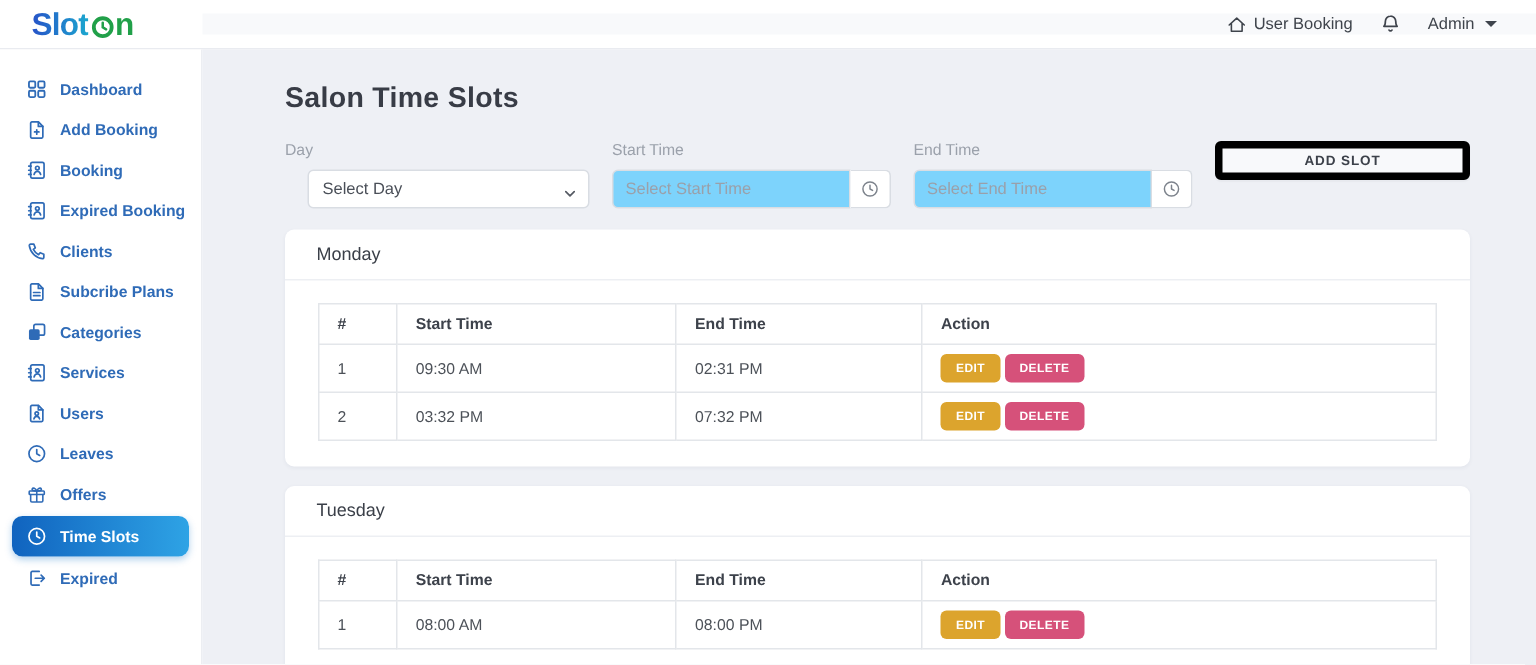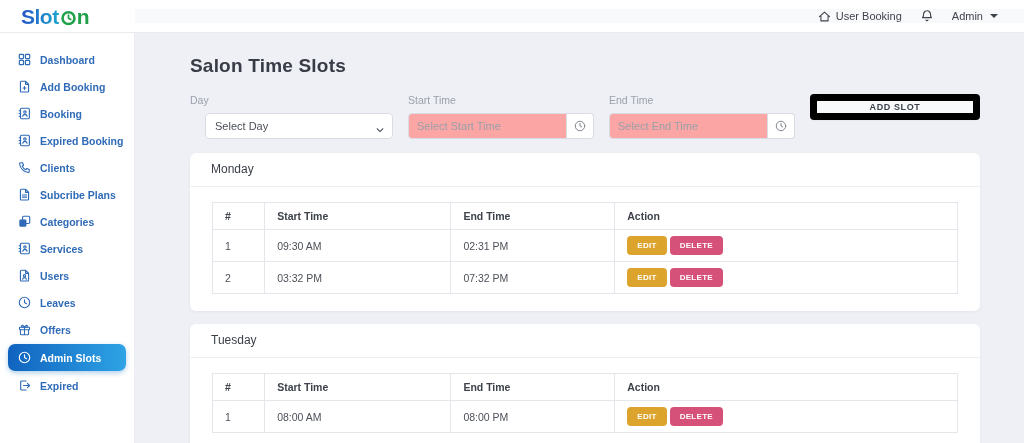--- a/index.html
+++ b/index.html
@@ -29,24 +29,24 @@
   .page-title { font-size:19px; font-weight:bold; color:#383c46; margin:9px 0 17px; letter-spacing:.2px; }
 
   
   .form-row { display:flex; gap:15px; margin-bottom:14px; }
   .fgroup { display:flex; flex-direction:column; }
   .flabel { font-size:10.5px; color:#9ba1ab; margin-bottom:7px; }
   .select-wrap { position:relative; width:188px;margin-left:15px; }
   .select-wrap select { width:100%; height:26px; border:1px solid #d9dde3; border-radius:4px; background:#fff; font-size:11px; color:#4a4f58; padding:0 22px 0 9px; appearance:none; -webkit-appearance:none; font-family:"Liberation Sans",sans-serif; }
   .select-wrap .chev { position:absolute; right:8px; top:8px; pointer-events:none; }
   .tgroup { display:flex; width:186px; }
-  .tgroup input { flex:1; min-width:0; height:26px; border:1px solid #d9dde3; border-radius:4px 0 0 4px; font-size:11px; color:#4a4f58; padding:0 8px; background:#fca5a5; font-family:"Liberation Sans",sans-serif; }
+  .tgroup input { flex:1; min-width:0; height:26px; border:1px solid #d9dde3; border-radius:4px 0 0 4px; font-size:11px; color:#4a4f58; padding:0 8px; background:#7dd3fc; font-family:"Liberation Sans",sans-serif; }
   .tgroup input::placeholder { color:#9aa0aa; }
   .clock-btn { width:27px; height:26px; border:1px solid #d9dde3; border-left:none; border-radius:0 4px 4px 0; background:#fff; display:flex; align-items:center; justify-content:center; cursor:pointer; }
-  .add-slot { flex:1; height:26px; background:#f8f9fb; border:7px solid #000000; border-radius:4px; font-size:9px; font-weight:bold; letter-spacing:.6px; color:#3c414a; display:flex; align-items:center; justify-content:center; cursor:pointer; box-shadow:0 1px 1px rgba(0,0,0,.03); }
+  .add-slot { flex:1; height:26px; background:#f8f9fb; border:5px solid #000000; border-radius:4px; font-size:9px; font-weight:bold; letter-spacing:.6px; color:#3c414a; display:flex; align-items:center; justify-content:center; cursor:pointer; box-shadow:0 1px 1px rgba(0,0,0,.03); }
 
   
   .day-card { background:#fff; border-radius:6px; margin-bottom:13px; box-shadow:0 1px 3px rgba(40,50,80,.06); overflow:hidden; }
   .card-head { padding:9px 21px 10px; font-size:12px; font-weight:normal; color:#3a3f48; border-bottom:1px solid #edeff3; }
   .card-body { padding:15px 22px 17px; }
   table.slots { width:100%; border-collapse:collapse; font-size:10.5px; color:#4c5158; }
   .slots th, .slots td { border:1px solid #e3e6ea; padding:6px 12px; text-align:left; vertical-align:middle; }
   .slots th { font-weight:bold; color:#3d424b; padding:7px 12px; }
   .col-num { width:7%; } .col-start { width:25%; } .col-end { width:22%; }
   .btn { display:inline-block; border:none; border-radius:4px; color:#fff; font-size:8px; font-weight:bold; letter-spacing:.3px; padding:5px 10px; cursor:pointer; font-family:"Liberation Sans",sans-serif; }
@@ -221,21 +221,21 @@
         <span>Offers</span>
       </div>
 
       <div class="side-item active">
         <span class="icon-svg">
             <svg width="13" height="13" viewBox="0 0 16 16" fill="none" stroke="currentColor" stroke-width="1.4" stroke-linecap="round" stroke-linejoin="round">
               <circle cx="8" cy="8" r="6.4"></circle>
               <path d="M8 4.6V8l2.4 1.4"></path>
             </svg>
           </span>
-        <span>Admin Slots</span>
+        <span>Time Slots</span>
       </div>
 
       <div class="side-item">
         <span class="icon-svg">
             <svg width="13" height="13" viewBox="0 0 16 16" fill="none" stroke="currentColor" stroke-width="1.4" stroke-linecap="round" stroke-linejoin="round">
               <path d="M10 2.4H4.3a1 1 0 0 0-1 1v9.2a1 1 0 0 0 1 1H10"></path>
               <path d="M6.8 8h7.4M11.6 5.4 14.2 8l-2.6 2.6"></path>
             </svg>
           </span>
         <span>Expired</span>

